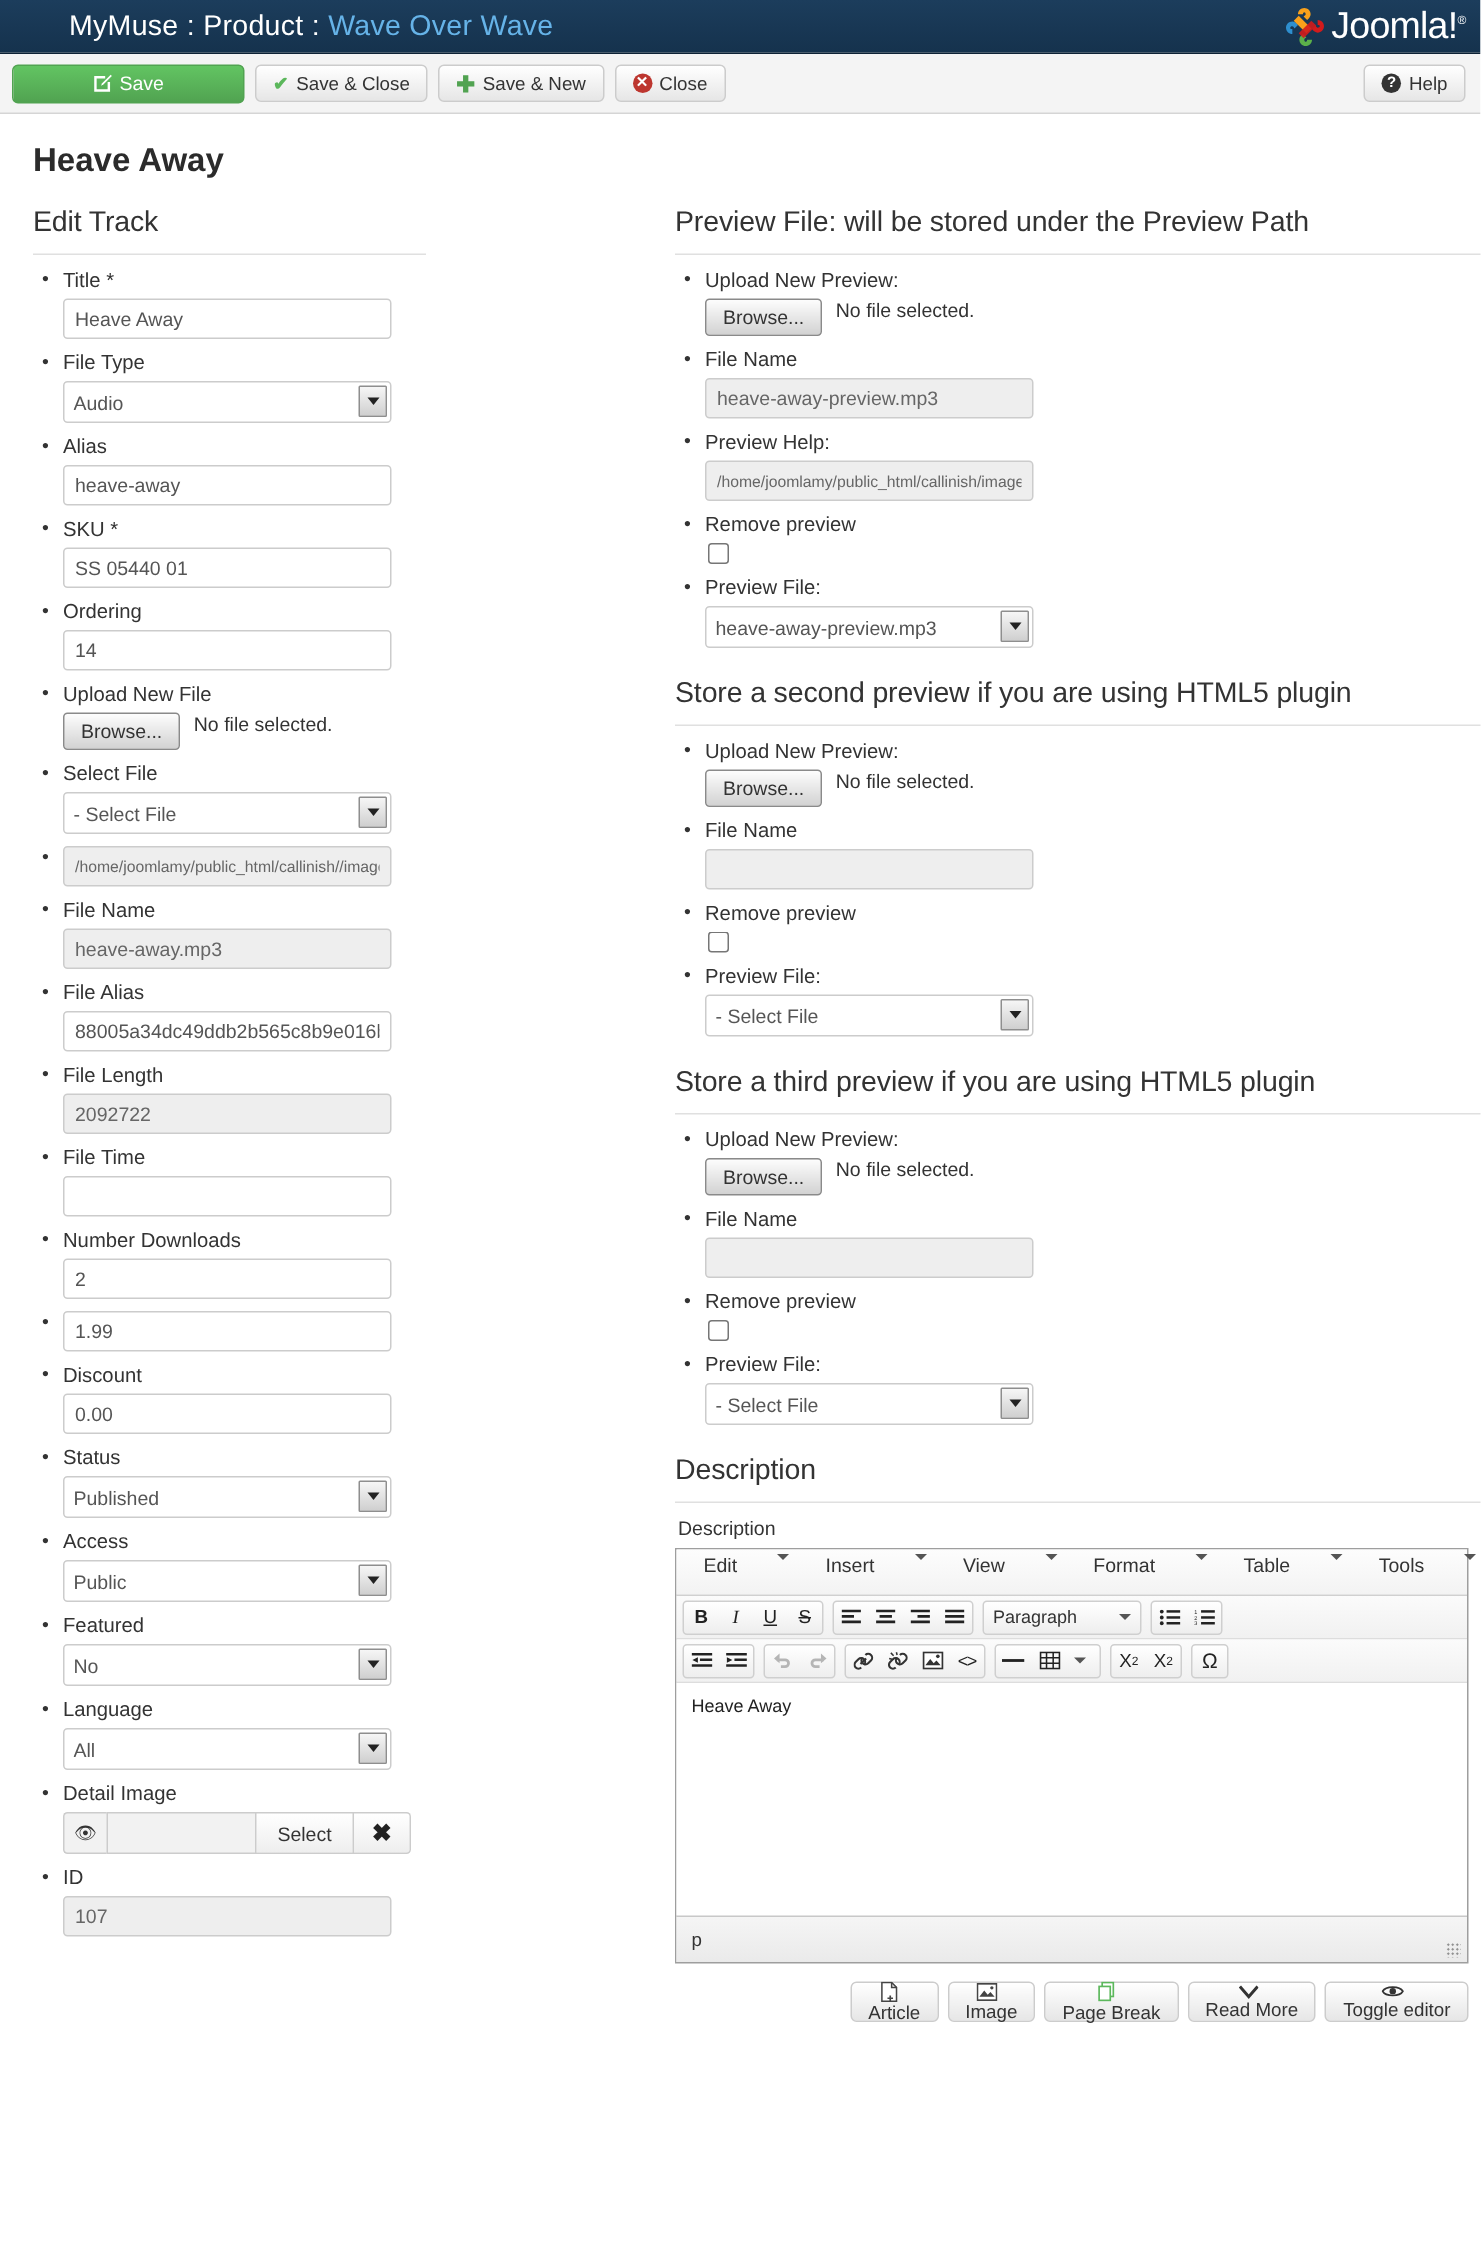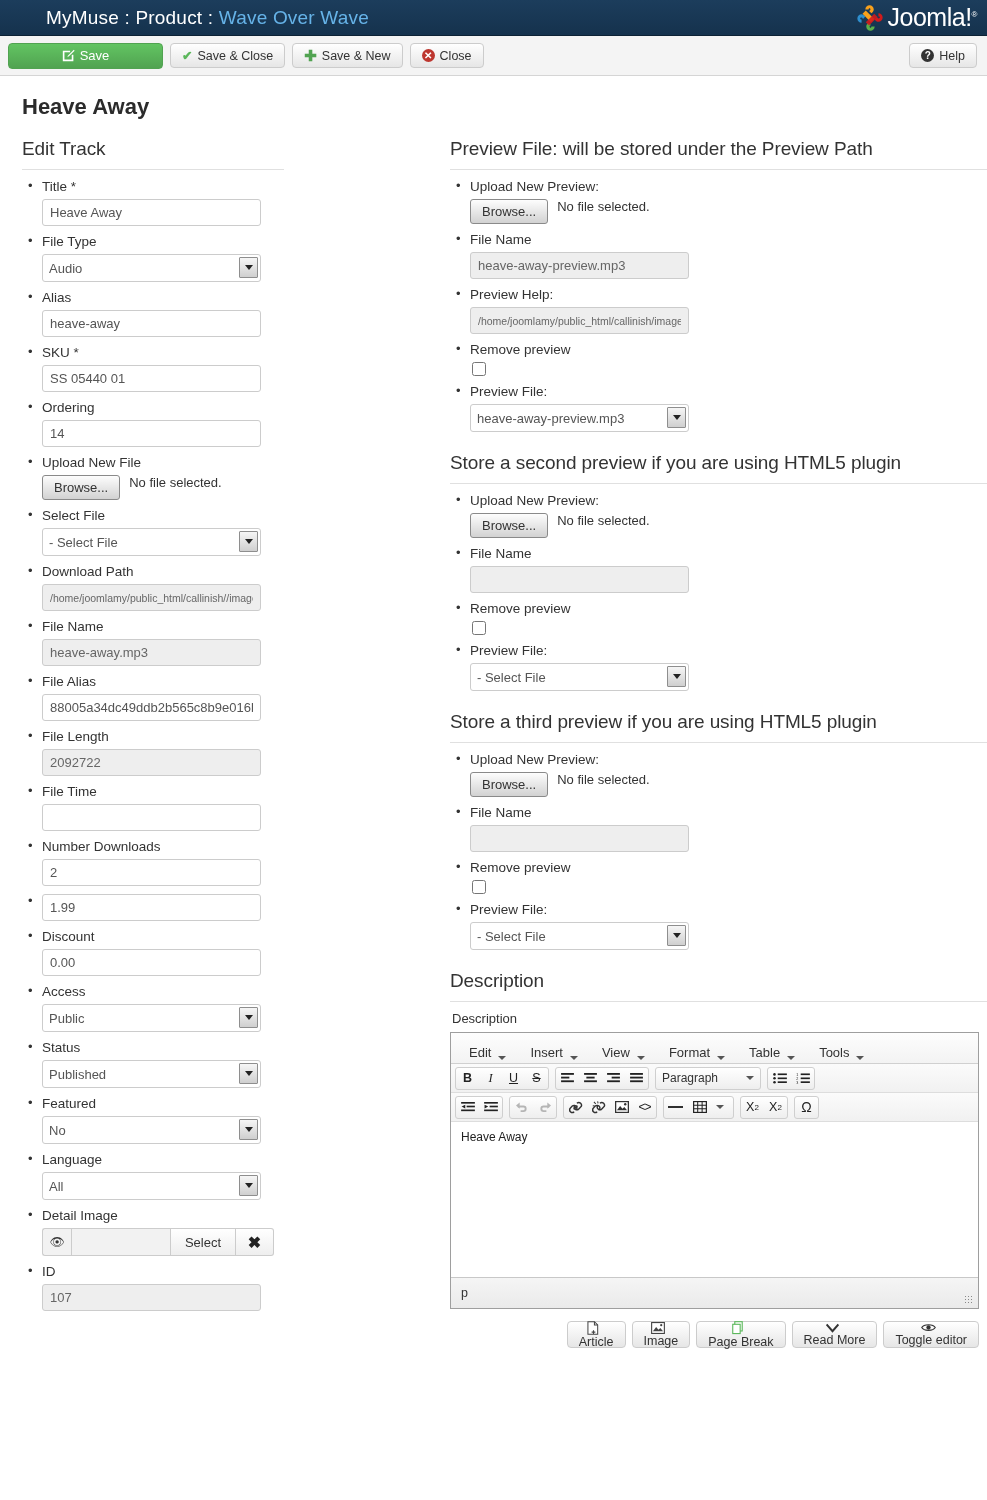--- a/index.html
+++ b/index.html
@@ -261,25 +261,26 @@
   }
   .menubar {
     display: flex;
     align-items: center;
     height: 31px;
     background: linear-gradient(to bottom,#fdfdfd,#f3f3f3);
     border-bottom: 1px solid #d0d0d0;
     padding-left: 6px;
   }
   .menuitem {
-    display: flex; align-items: flex-end;
+    display: flex; align-items: flex-start;
     padding: 0 12px;
     font-size: 13px; color: #333;
     cursor: pointer;
     height: 24px;
+    gap: 20px;
   }
   .caret {
     width:0;height:0;
     border-left:4px solid transparent;
     border-right:4px solid transparent;
     border-top:4px solid #555;
     margin-left:7px;
   }
   .tbrow {
     display: flex;
@@ -455,21 +456,20 @@
             <select class="sel">
               <option>- Select File</option>
             </select>
             <span class="arrowbox">
                 <i></i>
               </span>
           </div>
         </li>
 
         <li>
-          <span class="flabel">Download Path</span>
           <input class="txt ro small" type="text" readonly="" value="/home/joomlamy/public_html/callinish//images" style="">
         </li>
 
         <li>
           <span class="flabel">File Name</span>
           <input class="txt ro" type="text" readonly="" value="heave-away.mp3" style="">
         </li>
 
         <li>
           <span class="flabel">File Alias</span>
@@ -491,39 +491,39 @@
           <input class="txt" type="text" value="2" style="">
         </li>
 
         <li>
           <input class="txt" type="text" value="1.99" style="">
         </li>
 
         <li>
           <span class="flabel">Discount</span>
           <input class="txt" type="text" value="0.00" style="">
+        </li>
+
+        <li>
+          <span class="flabel">Status</span>
+          <div class="selwrap">
+            <select class="sel">
+              <option>Published</option>
+            </select>
+            <span class="arrowbox">
+                <i></i>
+              </span>
+          </div>
         </li>
 
         <li>
           <span class="flabel">Access</span>
           <div class="selwrap">
             <select class="sel">
               <option>Public</option>
-            </select>
-            <span class="arrowbox">
-                <i></i>
-              </span>
-          </div>
-        </li>
-
-        <li>
-          <span class="flabel">Status</span>
-          <div class="selwrap">
-            <select class="sel">
-              <option>Published</option>
             </select>
             <span class="arrowbox">
                 <i></i>
               </span>
           </div>
         </li>
 
         <li>
           <span class="flabel">Featured</span>
           <div class="selwrap">

